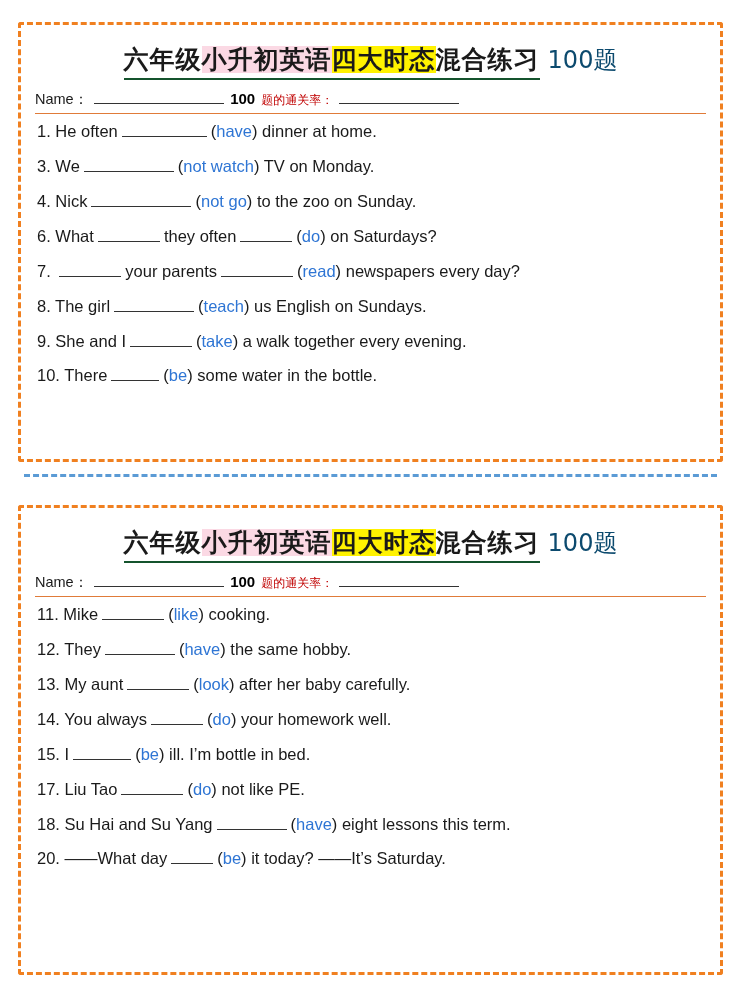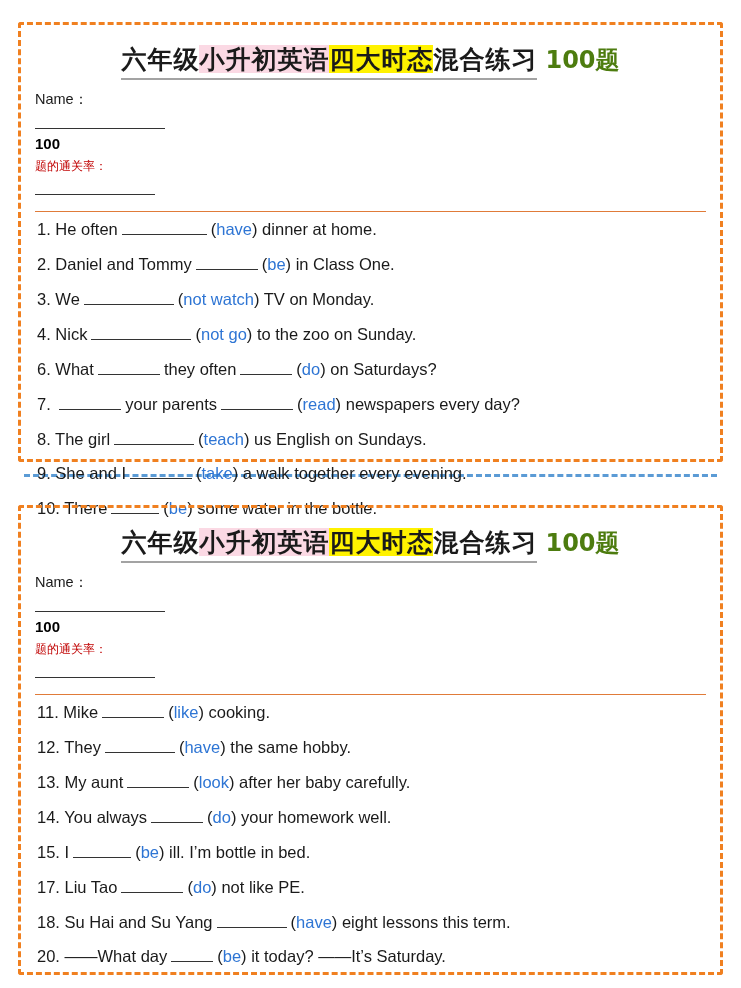--- a/index.html
+++ b/index.html
@@ -35,48 +35,47 @@
   .sheet.second { height: 470px; margin-top: 28px; }
 
   .title-row {
     display: flex;
     align-items: baseline;
     justify-content: center;
     gap: 8px;
     margin: 8px 0 2px 0;
   }
   .title-main {
-    font-family: Liberation Sans, sans-serif;
+    font-family: Liberation Serif, serif;
     font-size: 25px;
     font-weight: bold;
     letter-spacing: 1px;
-    border-bottom: 2px solid #a3a3a3;
+    border-bottom: 2px solid #14532d;
     padding-bottom: 2px;
     white-space: nowrap;
   }
   .hl-pink { background: #FBD9E4; }
   .hl-yellow { background: #FFF200; }
   .title-count {
     font-family: "DejaVu Sans", "Liberation Sans", sans-serif;
     font-size: 24px;
-    font-weight: bold;
-    color: #4d7c0f;
+    font-weight: normal;
+    color: #0c4a6e;
     white-space: nowrap;
   }
 
   .name-row {
     display: flex;
     align-items: baseline;
     justify-content: flex-start;
     gap: 6px;
     font-size: 14.5px;
     margin: 10px 0 6px 0;
-    padding-bottom: 16px;
+    padding-bottom: 4px;
     border-bottom: 1px solid #E07B39;
-    flex-direction: column;
   }
   .name-label { color: #1a1a1a; }
   .blank-line {
     display: inline-block;
     border-bottom: 1px solid #333;
     height: 13px;
   }
   .w120 { width: 120px; }
   .w130 { width: 130px; }
   .red-num {
@@ -124,21 +123,20 @@
     <div class="name-row">
       <span class="name-label">Name：</span>
       <span class="blank-line w130"></span>
       <span class="red-num">100</span>
       <span class="pass-label">题的通关率：</span>
       <span class="blank-line w120"></span>
     </div>
     <div class="qlist">
       <div class="q"><span class="num">1.</span> <span>He often</span><span class="blk" style="width:85px"></span>(<span class="hint">have</span>) <span>dinner at home.</span></div>
 
-      <div class="q"><span class="num">2.</span> <span>Daniel and Tommy</span><span class="blk" style="width:62px"></span>(<span class="hint">be</span>) <span>in Class One.</span></div>
 
       <div class="q"><span class="num">3.</span> <span>We</span><span class="blk" style="width:90px"></span>(<span class="hint">not watch</span>) <span>TV on Monday.</span></div>
 
       <div class="q"><span class="num">4.</span> <span>Nick</span><span class="blk" style="width:100px"></span>(<span class="hint">not go</span>) <span>to the zoo on Sunday.</span></div>
 
 
       <div class="q"><span class="num">6.</span> <span>What</span><span class="blk" style="width:62px"></span><span>they often</span><span class="blk" style="width:52px"></span>(<span class="hint">do</span>) <span>on Saturdays?</span></div>
 
       <div class="q"><span class="num">7.</span> <span class="blk" style="width:62px"></span><span>your parents</span><span class="blk" style="width:72px"></span>(<span class="hint">read</span>) <span>newspapers every day?</span></div>
 

